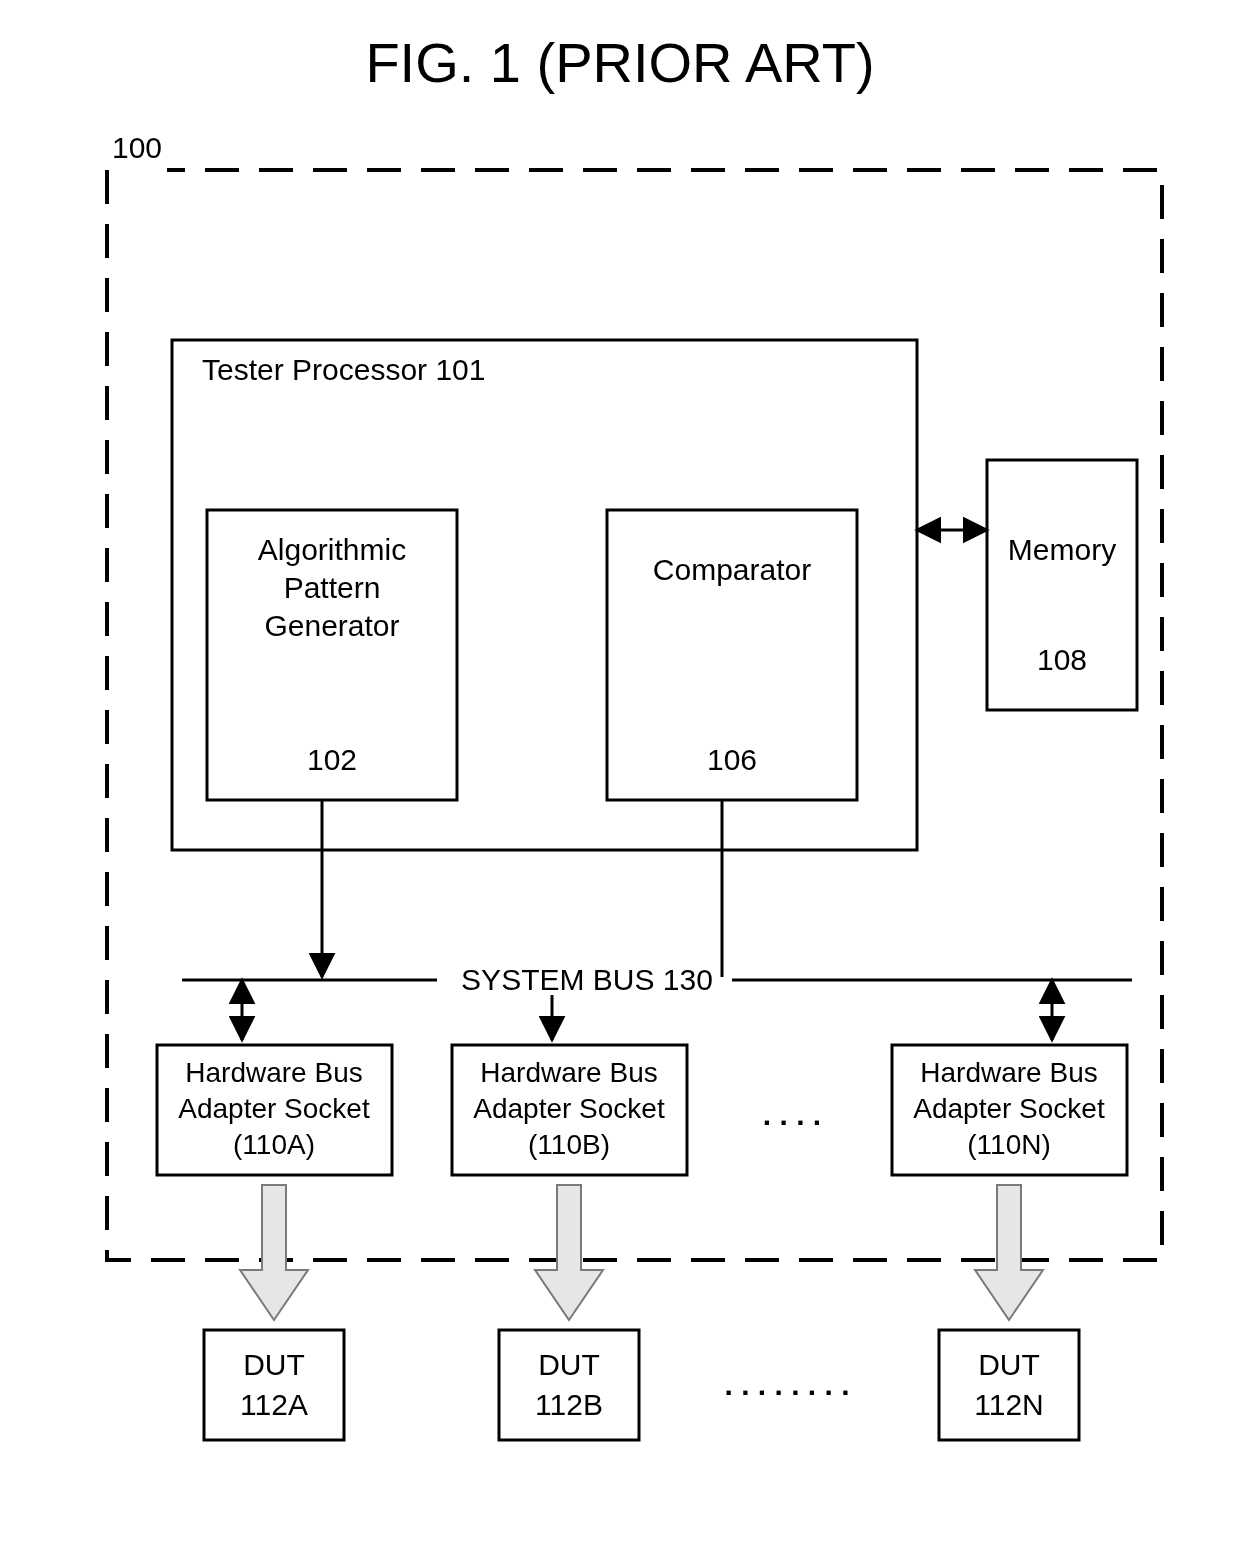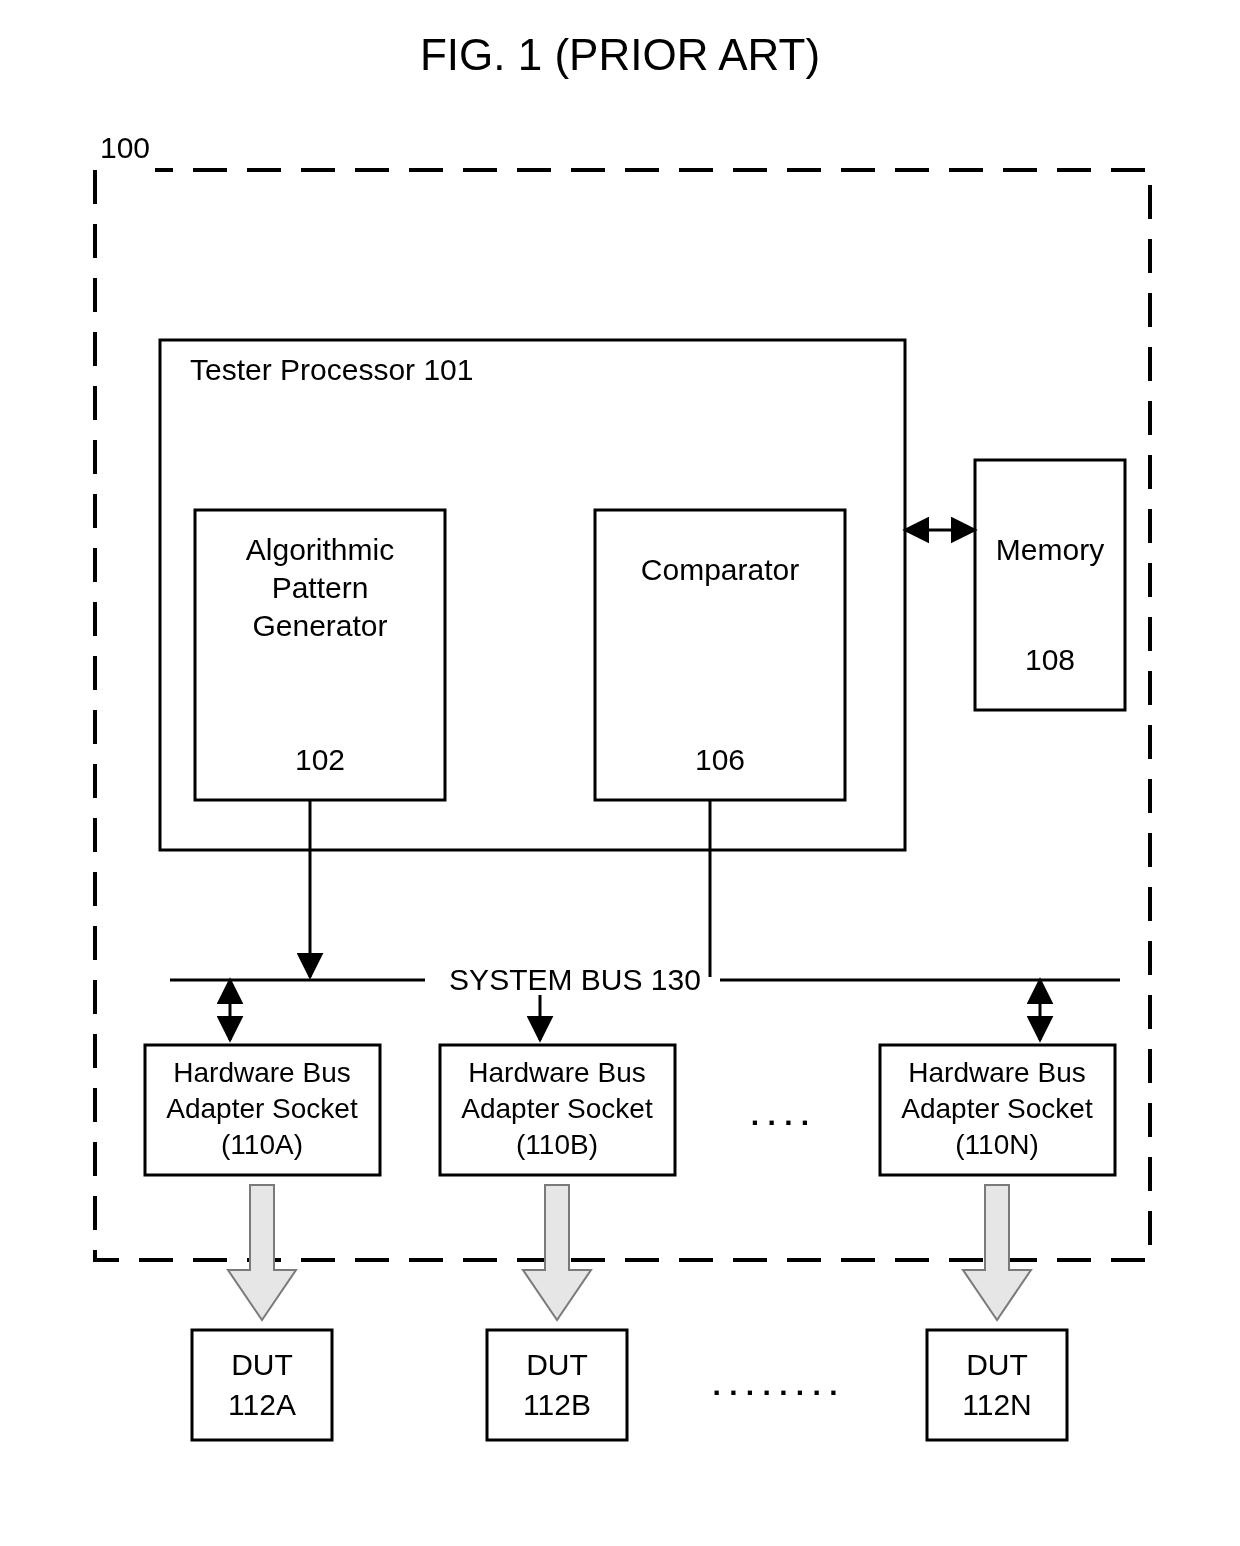--- a/index.html
+++ b/index.html
@@ -14,27 +14,27 @@
     height: 1546px;
     position: relative;
     background: #fff;
   }
   .fig-title {
     position: absolute;
     top: 30px;
     left: 0;
     width: 100%;
     text-align: center;
-    font-size: 44px;
+    font-size: 56px;
     font-weight: 400;
   }
   .svgwrap {
     position: absolute;
     top: 130px;
-    left: 40px;
+    left: 52px;
     width: 1160px;
     height: 1400px;
   }
   svg { overflow: visible; }
   text {
     font-family: Arial, Helvetica, sans-serif;
     fill: #000;
   }
   .box { fill: #fff; stroke: #000; stroke-width: 3; }
   .thin { stroke: #000; stroke-width: 3; fill: none; }

